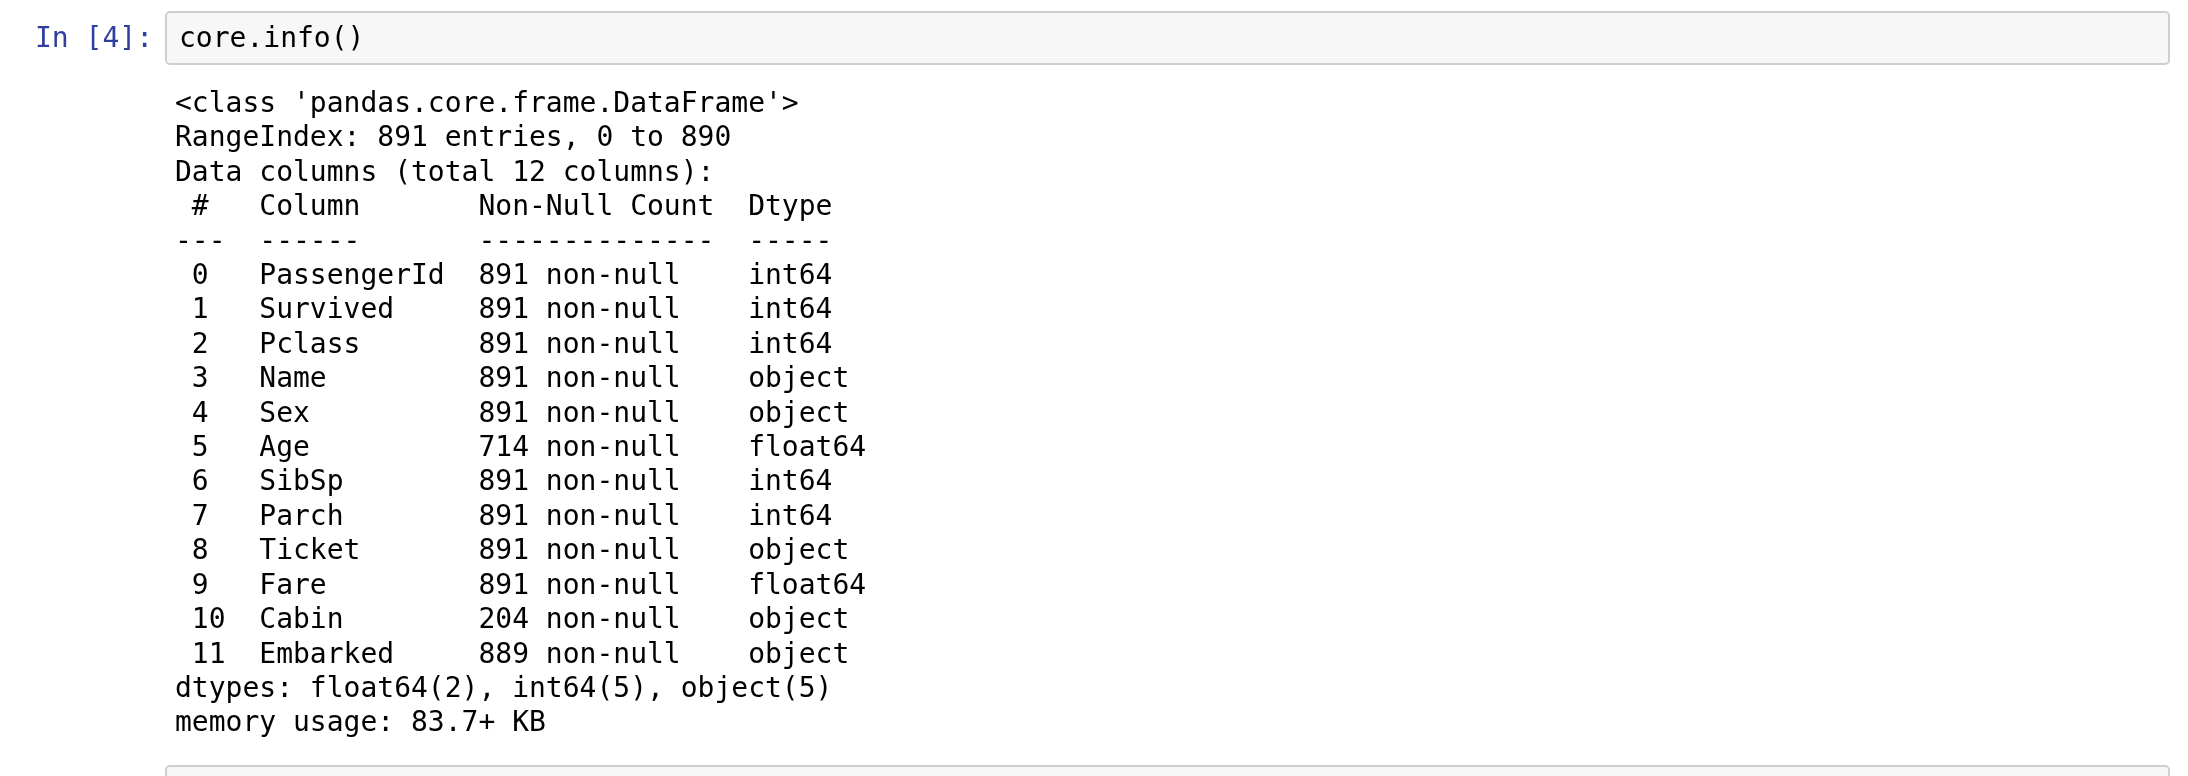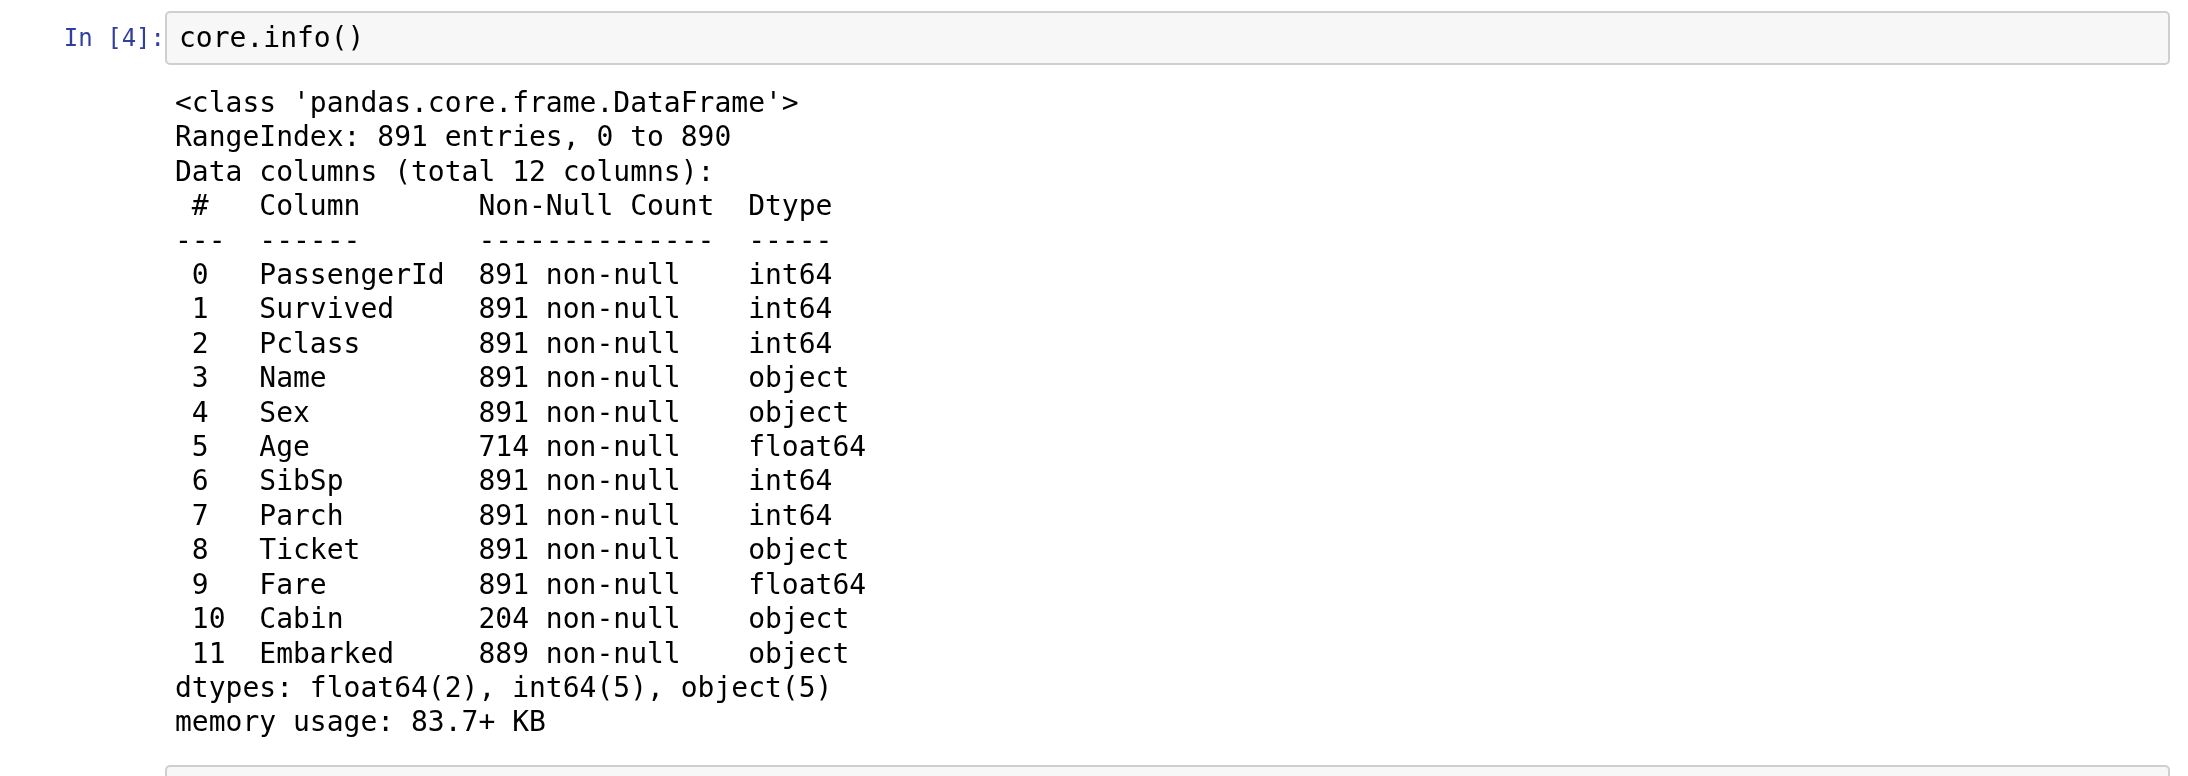--- a/index.html
+++ b/index.html
@@ -26,22 +26,23 @@
     display: flex;
     align-items: flex-start;
     padding-right: 18px;
   }
   .code-cell .input-row { padding-top: 11px; }
 
   .prompt {
     flex: 0 0 165px;
     width: 165px;
     text-align: right;
+    padding-right: 12px;
     padding-top: 7px;
-    font-size: 24px;
+    font-size: 28px;
     line-height: 40px;
     color: var(--prompt-blue);
     cursor: default;
     white-space: pre;
   }
 
   .input-area {
     flex: 1 1 auto;
     background: var(--cell-bg);
     border: 2px solid var(--cell-border);

